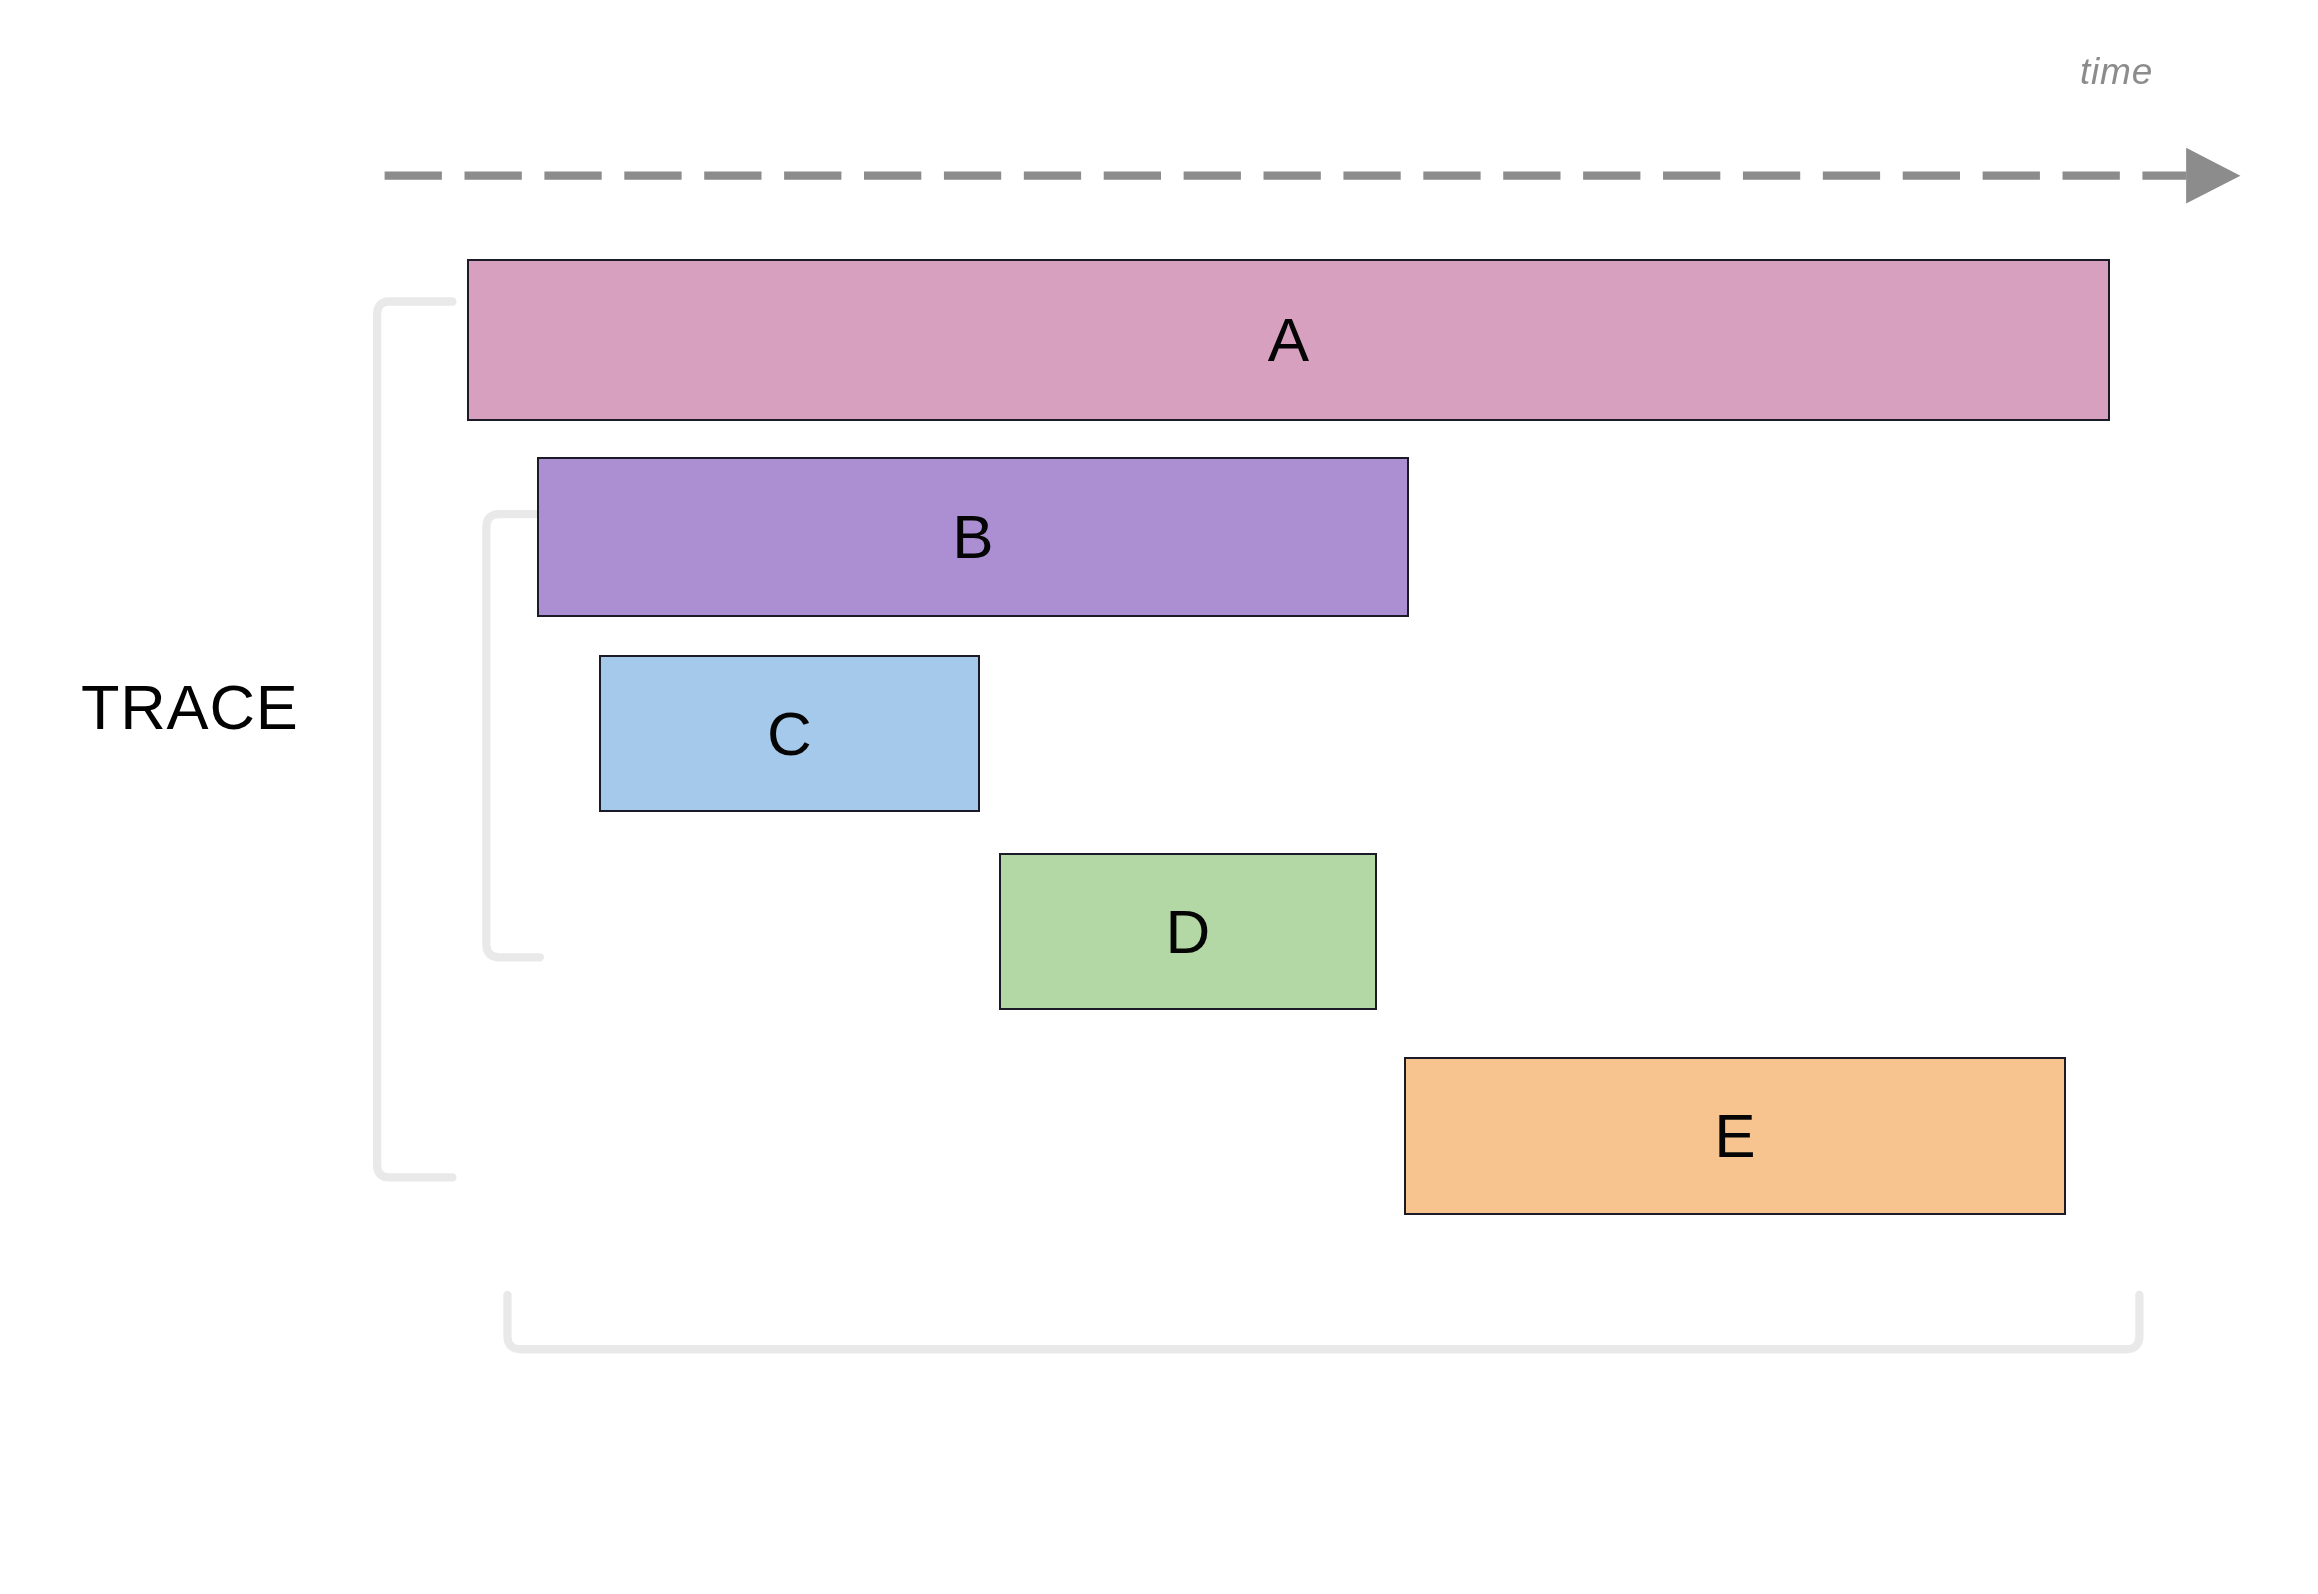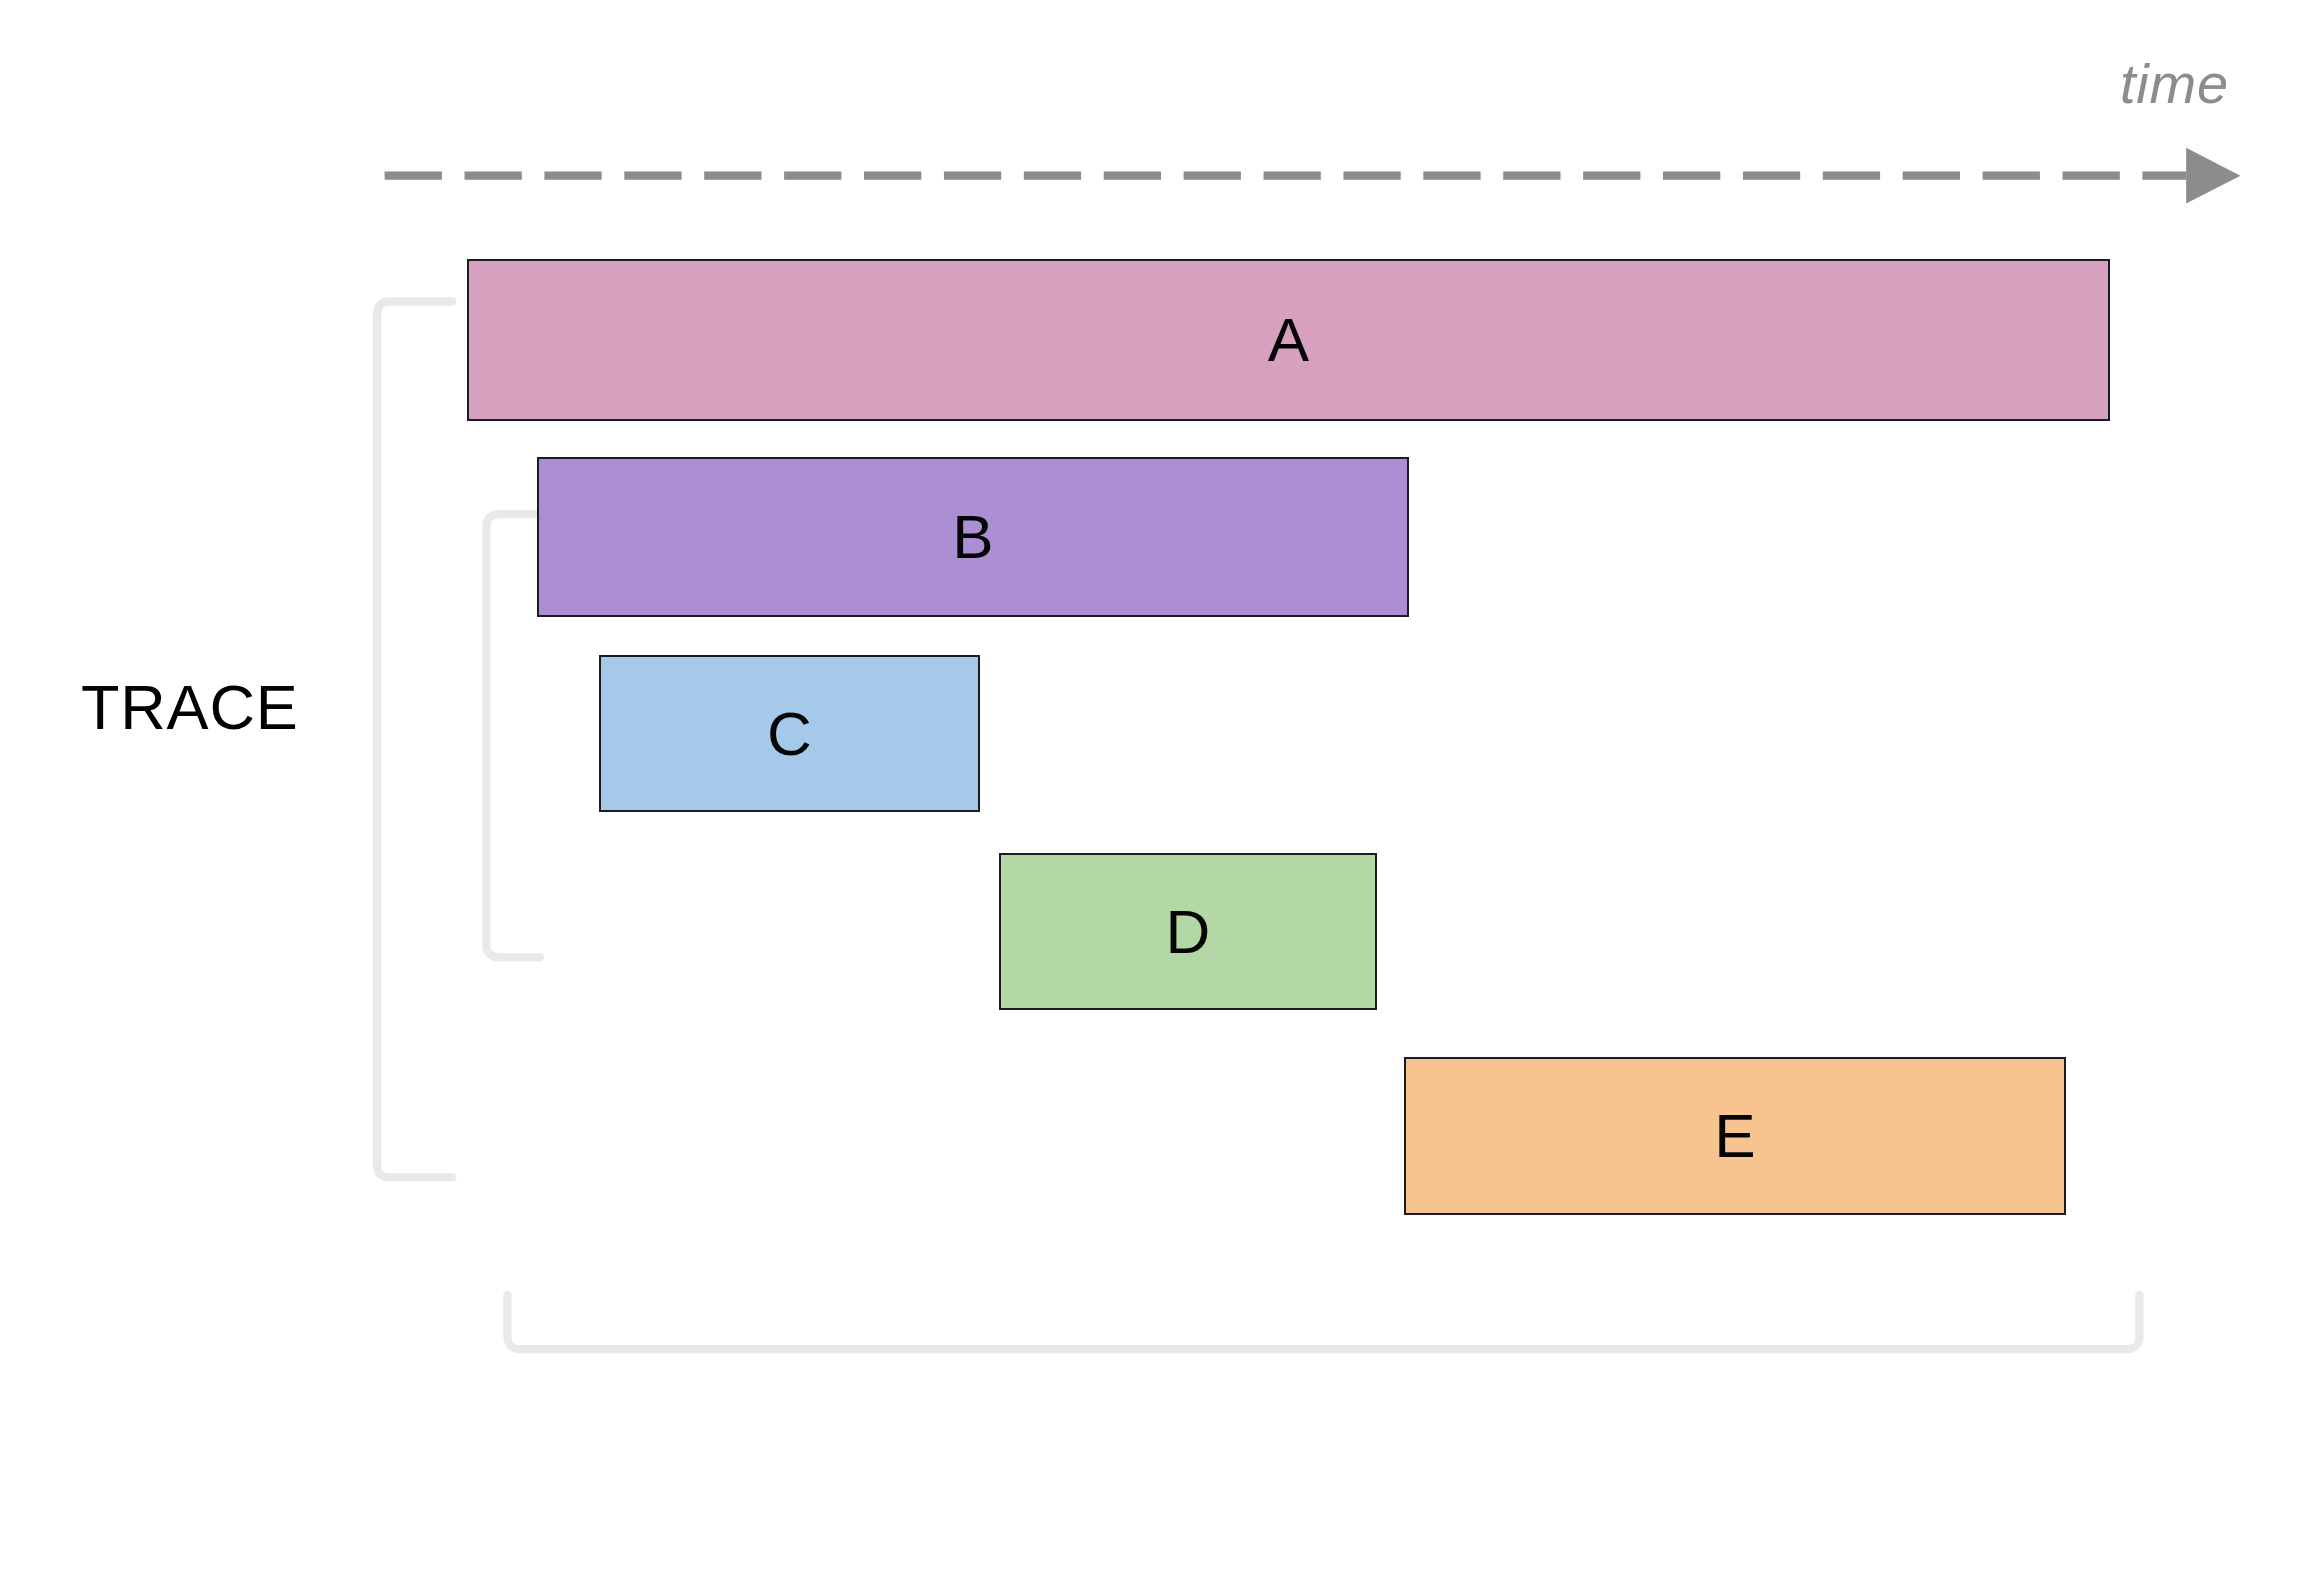--- a/index.html
+++ b/index.html
@@ -20,26 +20,25 @@
   .svg-layer {
     position: absolute;
     top: 0;
     left: 0;
     width: 2319px;
     height: 1595px;
   }
   .time-label {
     position: absolute;
     font-style: italic;
-    font-size: 56px;
+    font-size: 37px;
     color: #8c8c8c;
     font-family: "Liberation Sans", sans-serif;
     letter-spacing: 0.8px;
     white-space: nowrap;
-    margin-left: 40px;
   }
   .span-bar {
     position: absolute;
     border: 2.3px solid #1b1b28;
     box-sizing: border-box;
     display: flex;
     align-items: center;
     justify-content: center;
   }
   .span-bar .span-letter {

